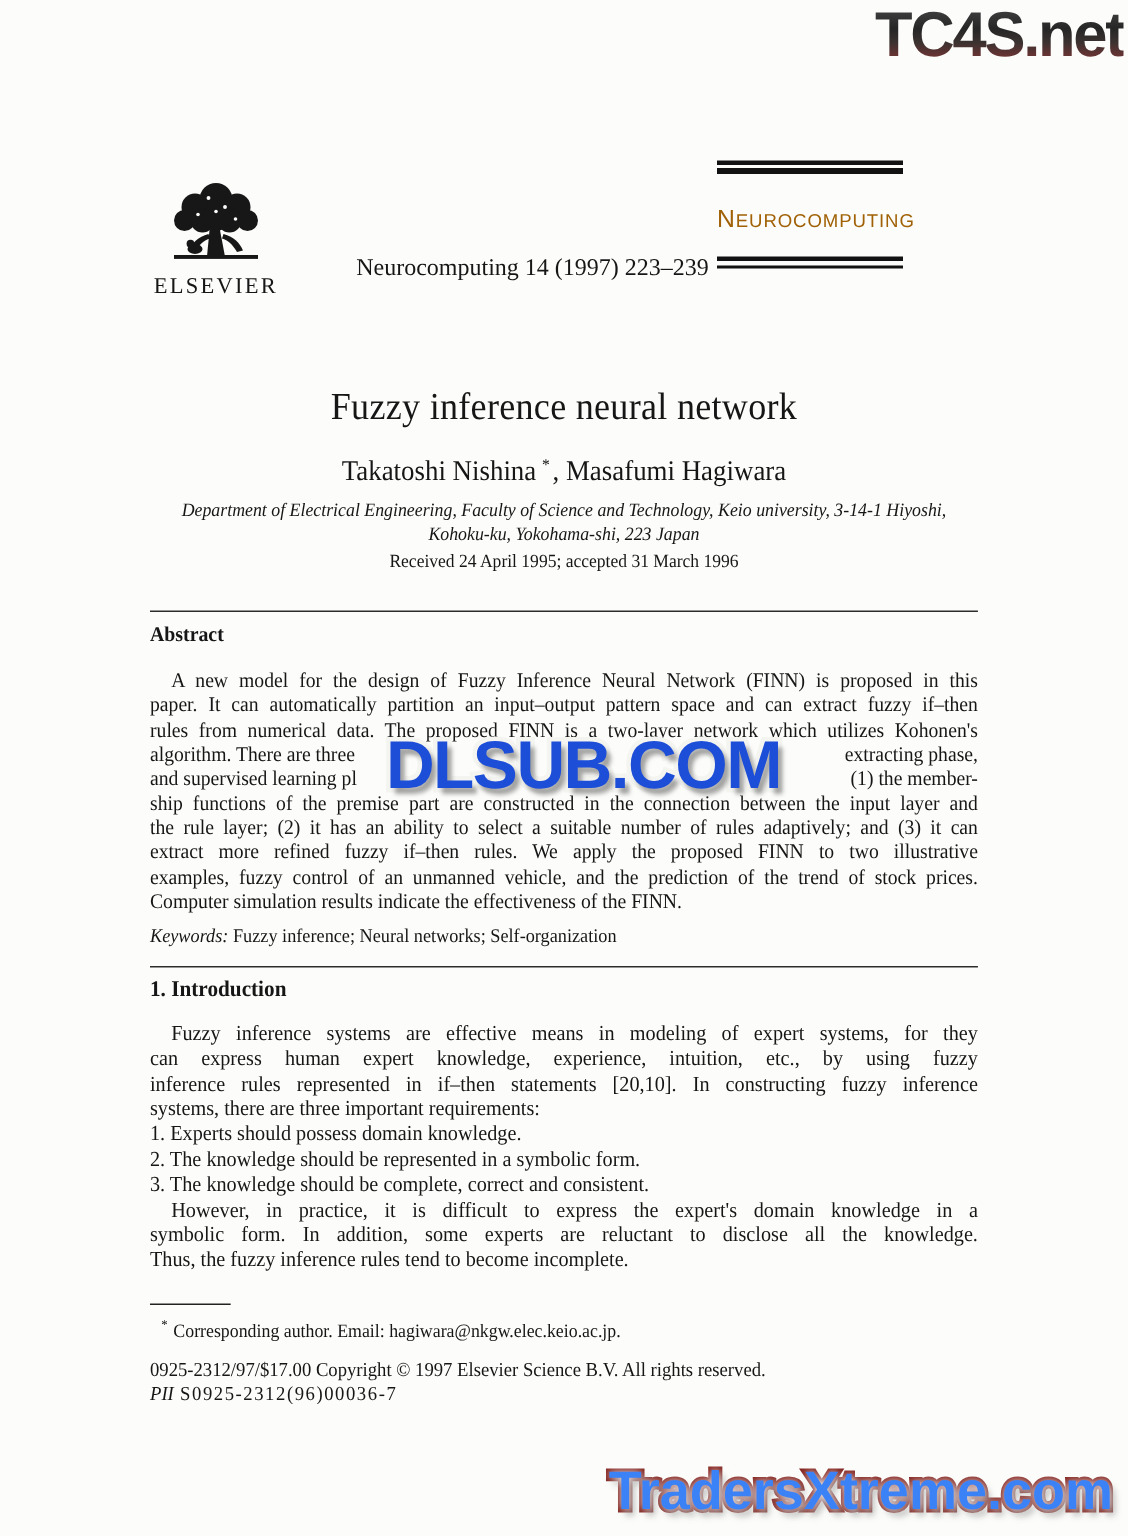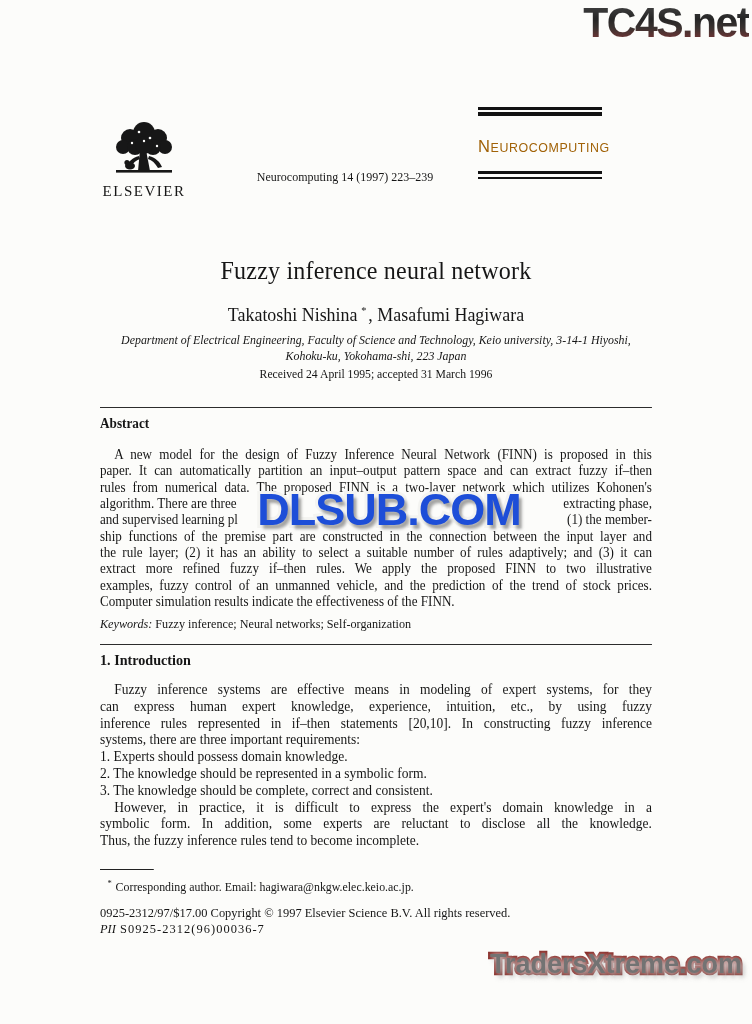--- a/index.html
+++ b/index.html
@@ -18,31 +18,31 @@
     transform:scaleY(1.03);transform-origin:top right;
   }
   .wm-mid{
     position:absolute;left:231px;top:484px;width:316px;z-index:9;
     text-align:center;font-family:"Liberation Sans",sans-serif;
     font-weight:900;font-size:45px;line-height:52px;letter-spacing:-1px;
     color:#1d4ed8;-webkit-text-stroke:6px #f4f4f1;paint-order:stroke fill;
     text-shadow:3px 4px 3px rgba(110,110,110,.6);
   }
   .wm-bottom{
-    position:absolute;right:10px;top:944px;z-index:9;
+    position:absolute;right:10px;top:974px;z-index:9;
     font-family:"Liberation Sans",sans-serif;font-weight:800;
-    font-size:27px;line-height:40px;
-    color:#737373;-webkit-text-stroke:4.5px #801f1a;paint-order:stroke fill;
+    font-size:36px;line-height:40px;
+    color:#3b82f6;-webkit-text-stroke:4.5px #801f1a;paint-order:stroke fill;
     text-shadow:0 0 6px rgba(255,255,255,.95),3px 4px 5px rgba(150,150,150,.8);
   }
   
   .logo{position:absolute;left:101px;top:120px;width:86px;text-align:center;}
   .logo svg{display:block;margin:0 auto;}
   .logo-text{font-size:15px;letter-spacing:1.5px;margin-top:1px;}
-  .jref{position:absolute;left:190px;top:170px;width:310px;text-align:center;font-size:12px;}
+  .jref{position:absolute;left:200px;top:170px;width:310px;text-align:center;font-size:16px;}
   .masthead{position:absolute;left:478px;top:107px;width:124px;}
   .dbl i{display:block;background:#121212;}
   .dbl .a{height:2.5px;margin-bottom:2.5px;}
   .dbl .b{height:3.5px;}
   .dbl.flip .a{height:3.5px;}
   .dbl.flip .b{height:2.5px;}
   .mast-text{
     margin:21px 0 15px;font-family:"Liberation Sans",sans-serif;
     font-size:12.4px;letter-spacing:.6px;color:#a16207;white-space:nowrap;
   }

